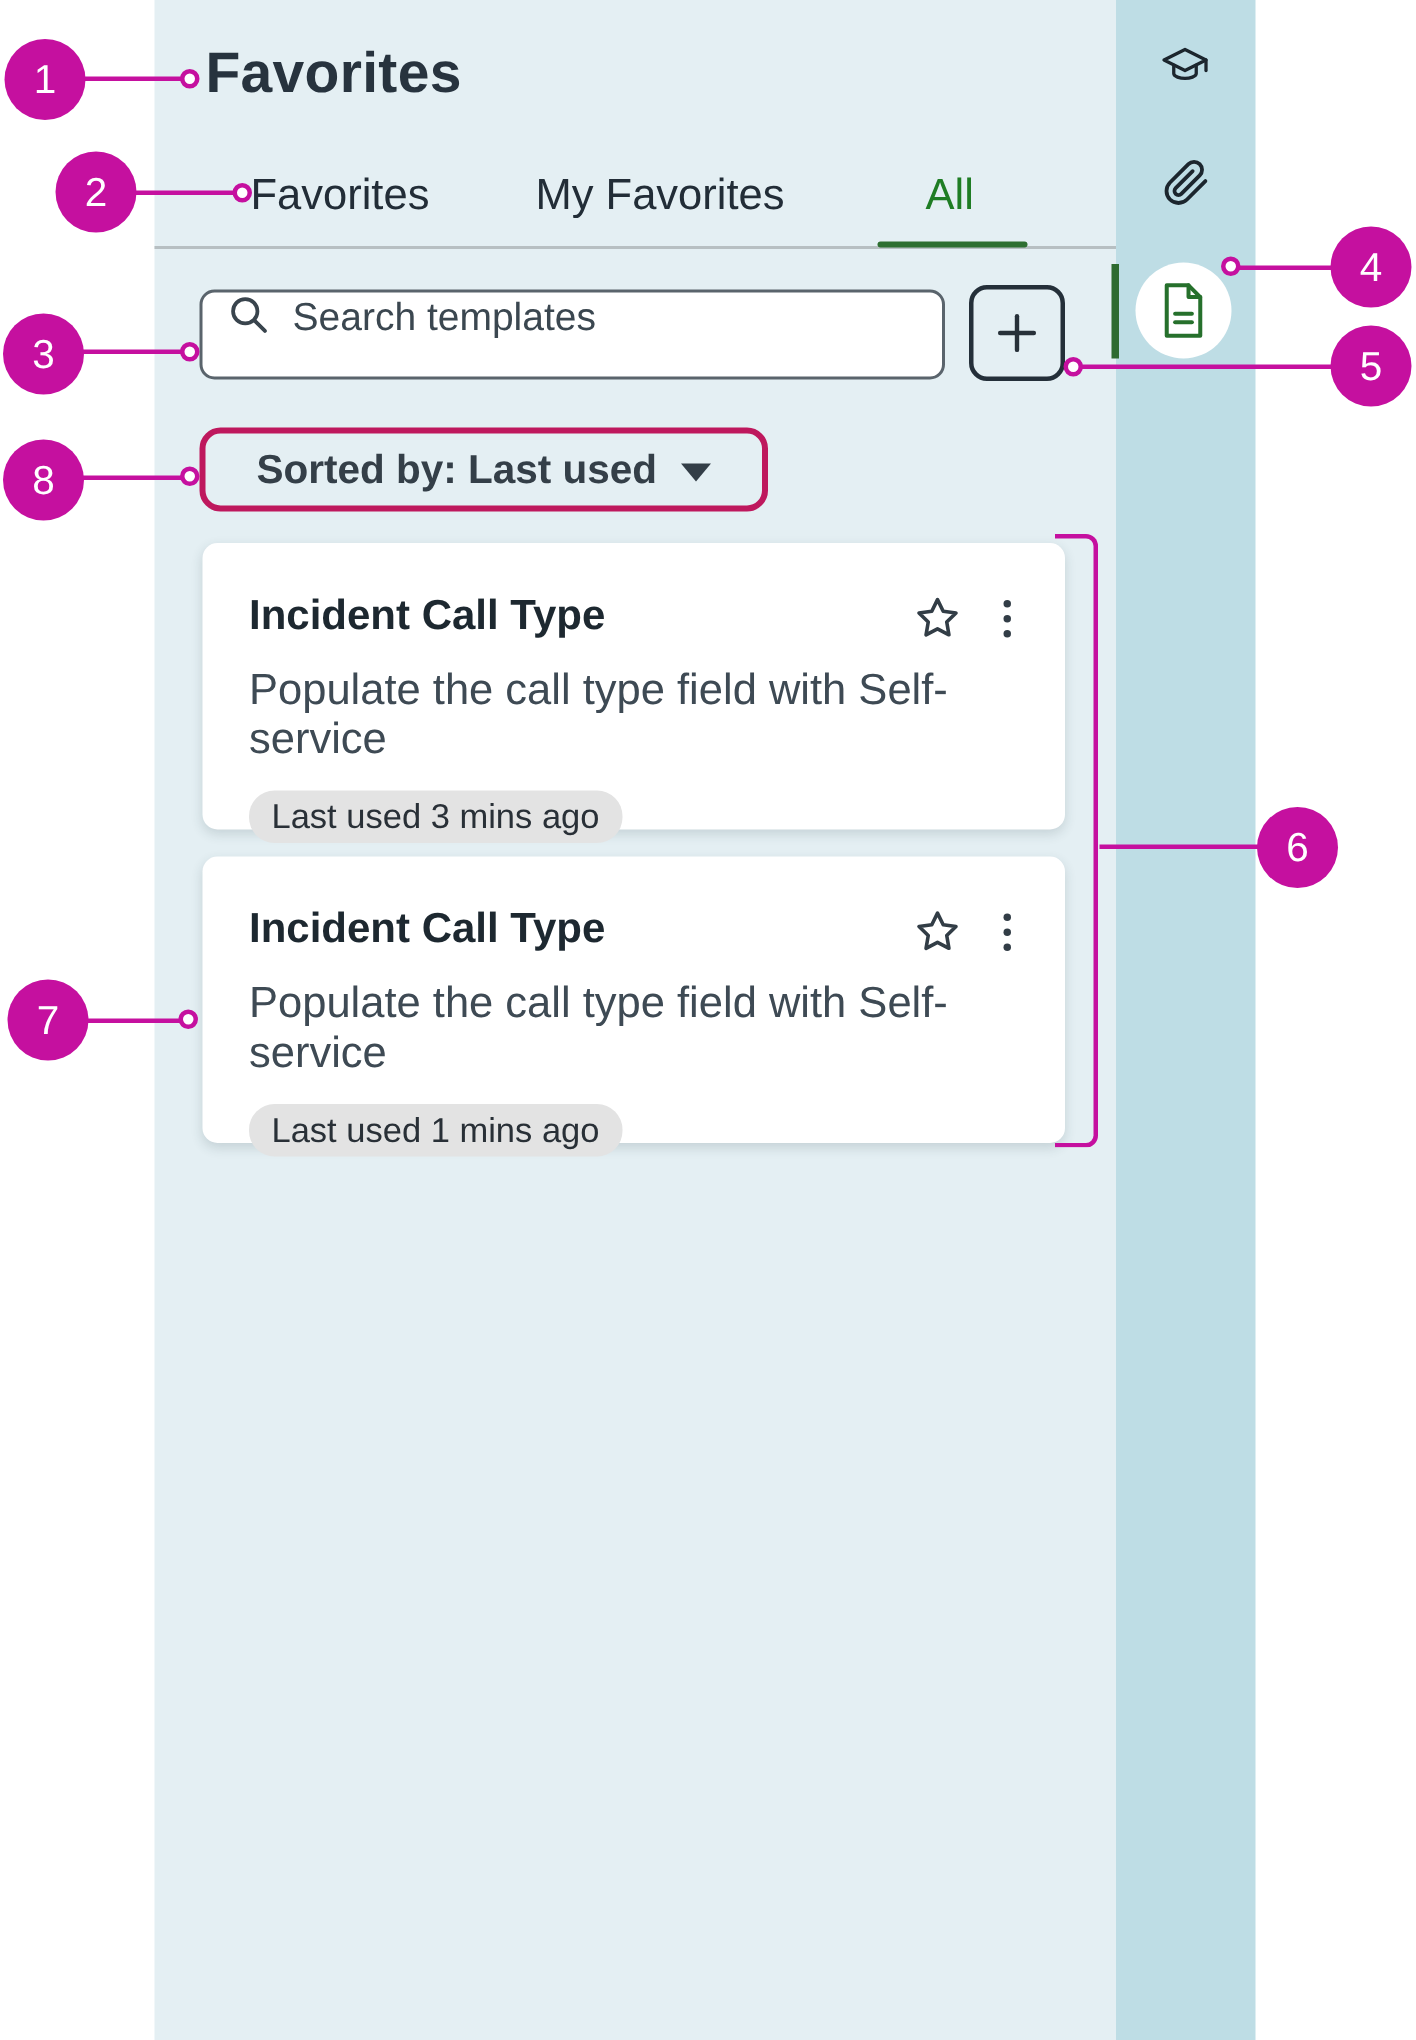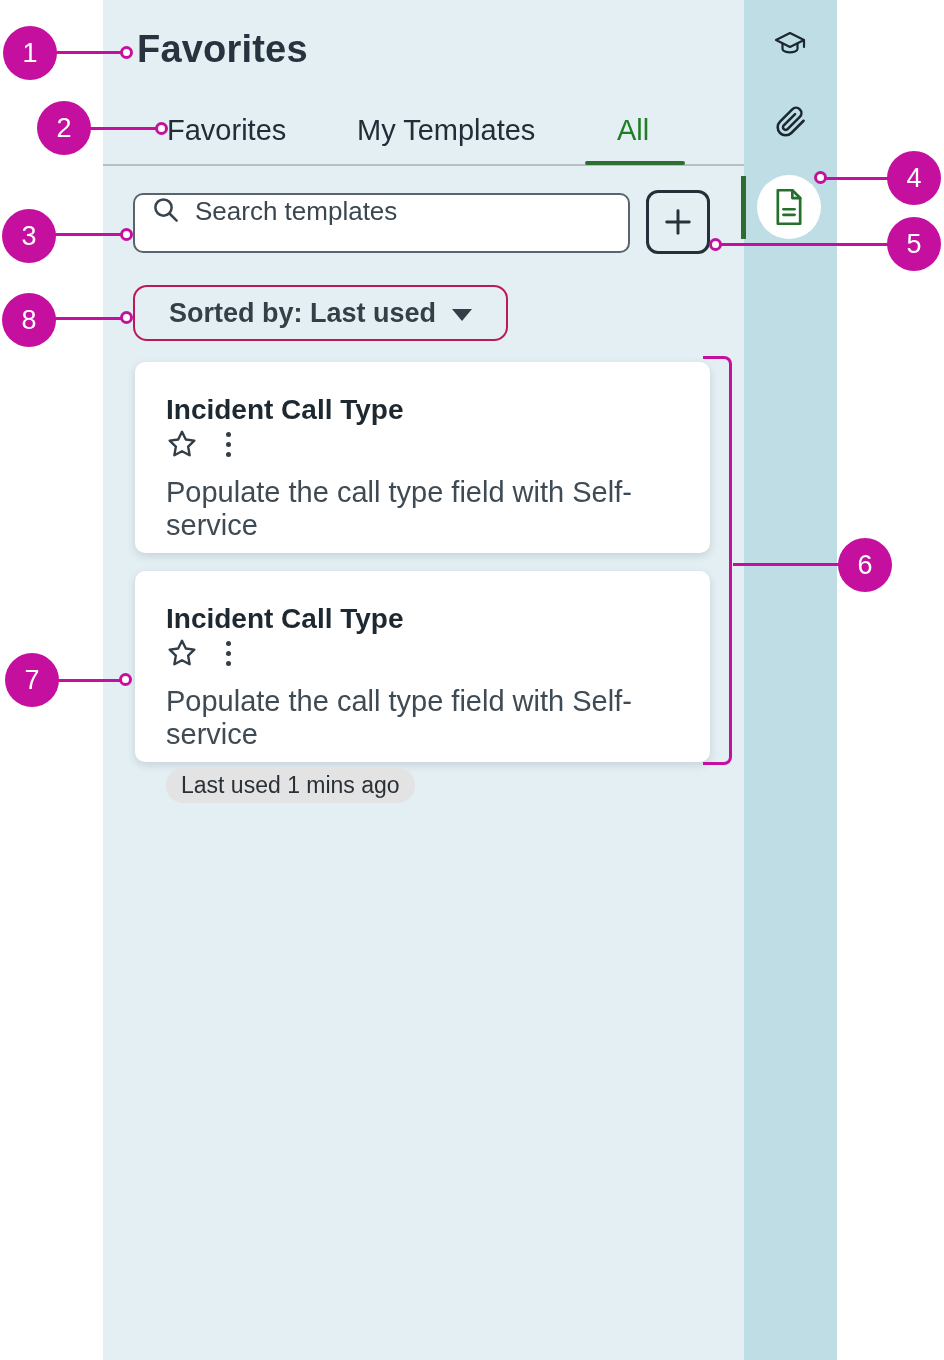--- a/index.html
+++ b/index.html
@@ -16,26 +16,26 @@
   .tab-all{left:514px;color:#1f7d24;}
   .tabs-divider{position:absolute;left:0;top:164px;width:641px;height:2px;background:#b7bfc2;}
   .tab-underline{position:absolute;left:482px;top:161px;width:100px;height:4px;background:#2e6f31;border-radius:2px;}
 
   .search-box{position:absolute;left:30px;top:193px;width:497px;height:60px;background:#ffffff;border:2px solid #5a646c;border-radius:10px;display:flex;align-items:flex-start;padding:0 16px;}
   .search-box input{border:none;outline:none;flex:1;font-size:26px;color:#3b4750;background:transparent;margin-left:12px;}
   .search-box input::placeholder{color:#3b4750;opacity:1;}
 
   .add-btn{position:absolute;left:543px;top:190px;width:64px;height:64px;border:3px solid #242f39;border-radius:12px;background:transparent;display:flex;align-items:center;justify-content:center;cursor:pointer;}
 
-  .sort-btn{position:absolute;left:30px;top:285px;height:56px;padding:0 34px;border:2px solid #be185d;border-radius:14px;background:transparent;display:flex;align-items:center;gap:16px;font-size:27px;font-weight:700;color:#343f48;cursor:pointer;}
+  .sort-btn{position:absolute;left:30px;top:285px;height:56px;padding:0 34px;border:4px solid #be185d;border-radius:14px;background:transparent;display:flex;align-items:center;gap:16px;font-size:27px;font-weight:700;color:#343f48;cursor:pointer;}
   .caret-down{width:0;height:0;border-left:10px solid transparent;border-right:10px solid transparent;border-top:12px solid #333e47;margin-top:3px;}
 
   .cards{position:absolute;left:32px;top:362px;width:575px;}
   .card{background:#ffffff;border-radius:10px;box-shadow:0 3px 8px rgba(40,60,70,.16);padding:32px 32px 30px 31px;margin-bottom:18px;height:191px;}
-  .card-head{display:flex;align-items:flex-start;flex-direction:column;}
+  .card-head{display:flex;align-items:flex-start;}
   .card-title{flex:1;font-size:28px;font-weight:700;color:#1d2830;}
   .card-actions{display:flex;align-items:center;gap:24px;margin-top:2px;}
   .card-desc{font-size:29px;color:#3e4a54;margin-top:16px;}
   .card-pill{display:inline-block;background:#e3e3e3;border-radius:17px;padding:4px 15px;font-size:23px;color:#293037;margin-top:17px;}
 
   .kebab{display:flex;flex-direction:column;gap:5px;padding:2px 4px;cursor:pointer;}
   .kebab i{width:5px;height:5px;border-radius:50%;background:#323d46;}
 
   
   .rail{position:absolute;left:744px;top:0;width:93px;height:1360px;background:#bedde5;}
@@ -72,21 +72,21 @@
 </style>
 </head>
 <body>
 
 <div class="stage">
 
   <div class="panel">
     <div class="panel-title">Favorites</div>
 
     <div class="tab tab-favorites">Favorites</div>
-    <div class="tab tab-mytemplates">My Templates</div>
+    <div class="tab tab-mytemplates">My Favorites</div>
     <div class="tab tab-all">All</div>
     <div class="tabs-divider"></div>
     <div class="tab-underline"></div>
 
     <div class="search-box">
       <span style="display:flex;">
         <svg width="30" height="30" viewBox="0 0 24 24" fill="none" stroke="#39444d" stroke-width="2" stroke-linecap="round">
           <circle cx="10" cy="10" r="6.5"></circle>
           <line x1="15" y1="15" x2="20.5" y2="20.5"></line>
         </svg>
@@ -120,20 +120,21 @@
               </svg>
             </span>
             <span class="kebab">
                 <i></i>
                 <i></i>
                 <i></i>
               </span>
           </div>
         </div>
         <div class="card-desc">Populate the call type field with Self-service</div>
+        <span class="card-pill">Last used 3 mins ago</span>
       </div>
 
       <div class="card">
         <div class="card-head">
           <div class="card-title">Incident Call Type</div>
           <div class="card-actions">
             <span style="display:flex;cursor:pointer;">
               <svg width="32" height="32" viewBox="0 0 24 24" fill="none" stroke="#323d46" stroke-width="1.8" stroke-linejoin="round">
                 <path d="M12 2.8l2.85 5.8 6.4.9-4.63 4.5 1.1 6.4L12 17.4l-5.72 3 1.1-6.4L2.75 9.5l6.4-.9z"></path>
               </svg>

